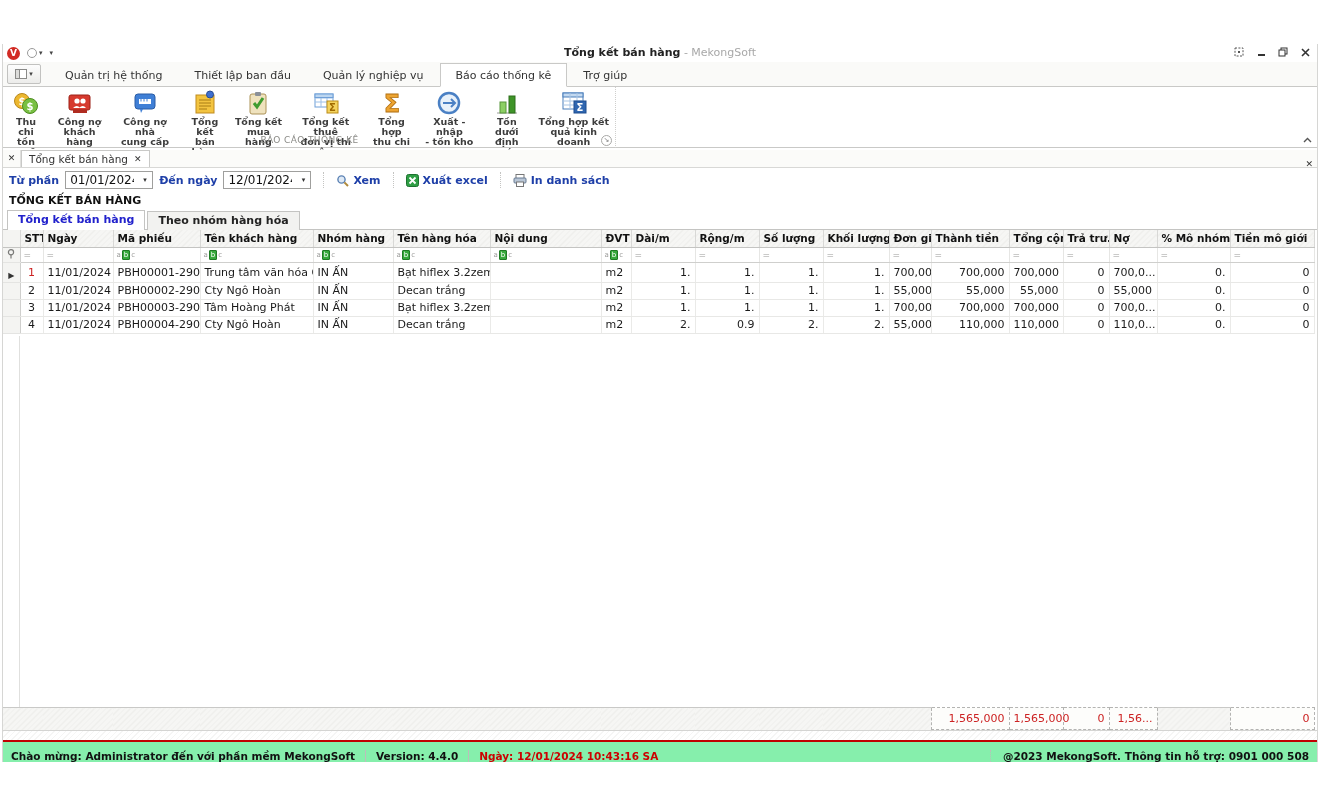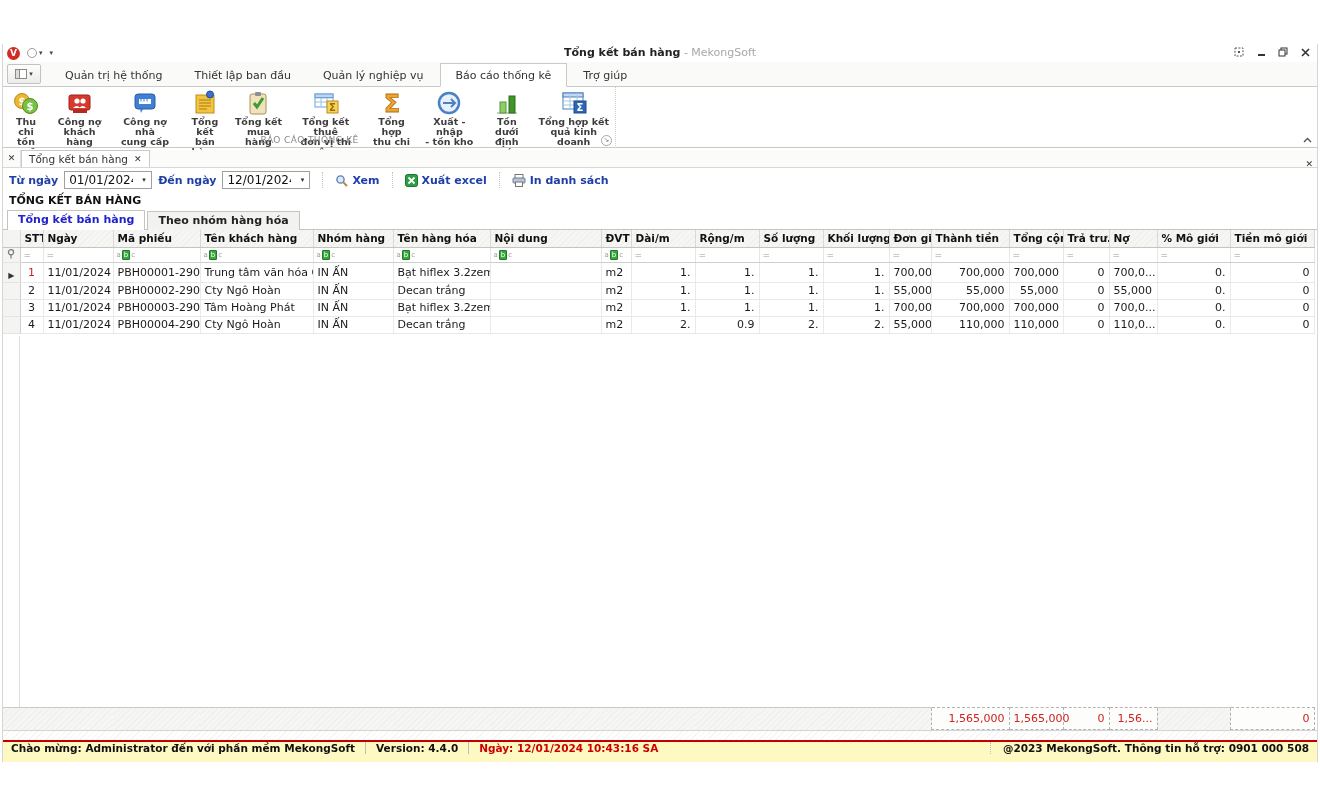--- a/index.html
+++ b/index.html
@@ -106,22 +106,22 @@
   .gfoot td { height:22px; border-bottom:none; font-size:11px; }
   .gfoot .frow td { background:#f6f6f4;
      background-image:repeating-linear-gradient(135deg, rgba(120,120,110,.06) 0 1px, transparent 1px 4px);
      border-top:1px solid #c9c9c7; }
   .gfoot td.tot { color:#cc2222; text-align:right; padding:0 4px; }
   .gfoot td.box { border:1px dashed #b4b4b2; background:#fdfdfb; }
 
   .bottom-hatch { height:10px; border-top:1px solid #d4d4d2; }
 
   
-  .statusbar { height:22px; border-top:2px solid #c00000; background:#fef9c3; display:flex;
-               align-items:flex-start; padding:0 8px; font-size:10.5px; font-weight:bold; color:#111; }
+  .statusbar { height:22px; border-top:2px solid #c00000; background:#86efac; display:flex;
+               align-items:flex-end; padding:0 8px; font-size:10.5px; font-weight:bold; color:#111; }
   .sb-sep { width:1px; height:12px; border-left:1px solid #bdbdbb; margin:0 10px; }
   .sb-date { color:#cc0000; }
   .sb-right { margin-left:auto; border-left:1px dotted #bdbdbb; padding-left:12px; }
 </style>
 </head>
 <body>
 
 <div class="app">
 
   <div class="titlebar">
@@ -314,21 +314,21 @@
         <span class="xglyph">✕</span>
       </div>
     <div class="doctab">
       <span>Tổng kết bán hàng</span>
       <span class="xglyph">✕</span>
     </div>
     <div class="dt-close-right"><span class="xglyph">✕</span></div>
   </div>
 
   <div class="filter-bar">
-    <span class="blue-lbl">Từ ngày</span>
+    <span class="blue-lbl">Từ phần</span>
     <div class="combo">
       <input readonly="" value="01/01/2024" style="">
       <span class="dd">▾</span>
     </div>
     <span class="blue-lbl" style="">Đến ngày</span>
     <div class="combo">
       <input readonly="" value="12/01/2024" style="">
       <span class="dd">▾</span>
     </div>
     <span class="vsep"></span>
@@ -401,21 +401,21 @@
             <th class="col-h">ĐVT</th>
             <th class="col-h">Dài/m</th>
             <th class="col-h">Rộng/m</th>
             <th class="col-h">Số lượng</th>
             <th class="col-h">Khối lượng</th>
             <th class="col-h">Đơn giá</th>
             <th class="col-h">Thành tiền</th>
             <th class="col-h">Tổng cộng</th>
             <th class="col-h">Trả trư...</th>
             <th class="col-h">Nợ</th>
-            <th class="col-h">% Mô giới</th>
+            <th class="col-h">% Mô nhóm</th>
             <th class="col-h">Tiền mô giới</th>
           </tr>
           <tr>
             <td class="ind f-cell"><svg width="8" height="10">
                 <circle cx="4" cy="3.2" r="2.6" fill="none" stroke="#7a7a78" stroke-width="1.2"></circle>
                 <line x1="4" y1="5.8" x2="4" y2="9.5" stroke="#7a7a78" stroke-width="1.2"></line>
               </svg></td>
             <td class="f-cell"><span class="eq">=</span></td>
             <td class="f-cell"><span class="eq">=</span></td>
             <td class="f-cell"><span class="adc">a<i>b</i>c</span></td>

